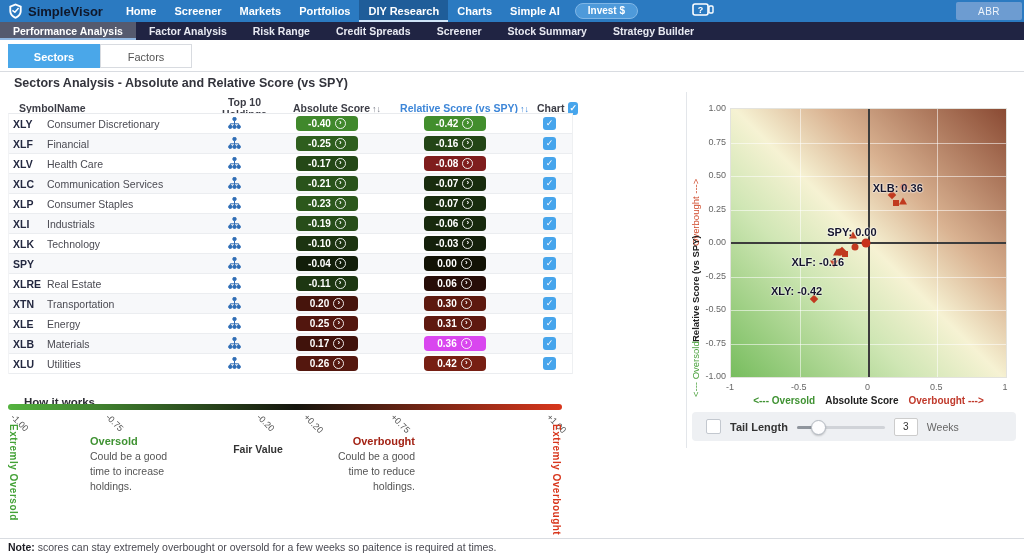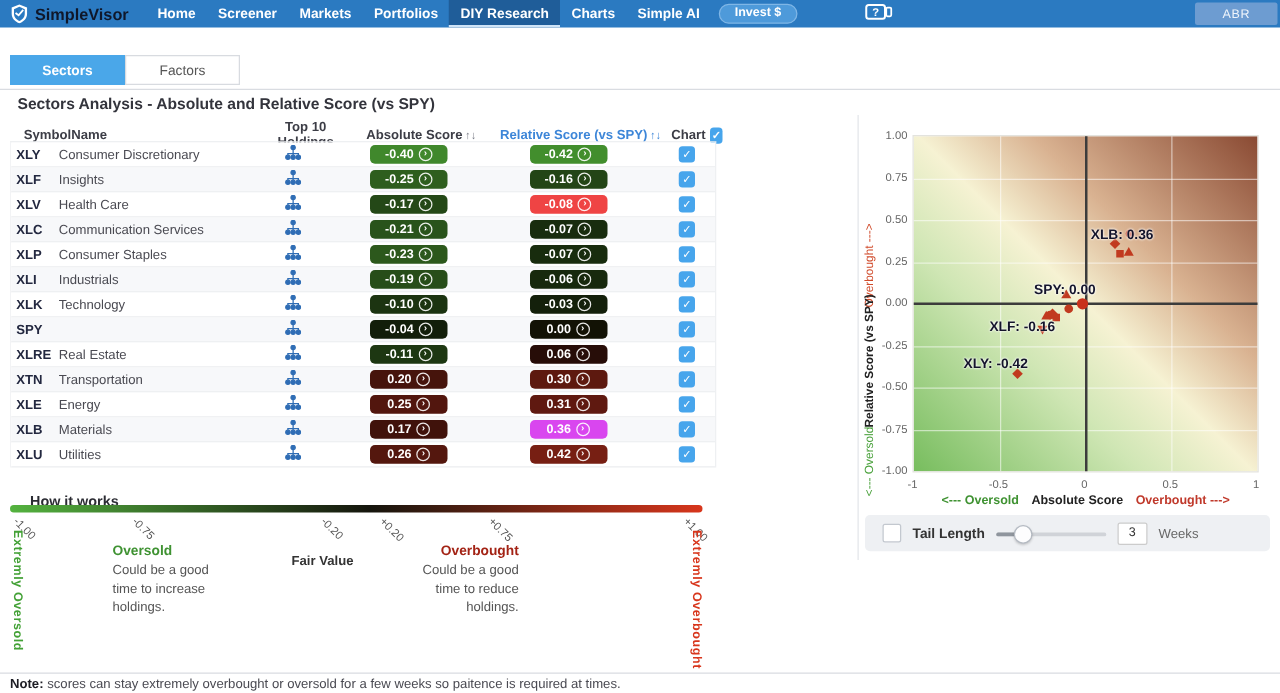--- a/index.html
+++ b/index.html
@@ -133,20 +133,29 @@
     <div class="help">
       <svg width="24" height="16" viewBox="0 0 24 16">
         <rect x="1" y="1" width="15" height="11" rx="2" fill="none" stroke="#fff" stroke-width="1.6"></rect>
         <rect x="17" y="3" width="4" height="7" rx="1" fill="none" stroke="#fff" stroke-width="1.4"></rect>
         <text x="8.5" y="10" text-anchor="middle" font-size="9" font-weight="bold" fill="#fff">?</text>
       </svg>
     </div>
     <button class="abr">ABR</button>
   </header>
 
+  <nav class="subnav">
+      <div class="sn-item active">Performance Analysis</div>
+      <div class="sn-item">Factor Analysis</div>
+      <div class="sn-item">Risk Range</div>
+      <div class="sn-item">Credit Spreads</div>
+      <div class="sn-item">Screener</div>
+      <div class="sn-item">Stock Summary</div>
+      <div class="sn-item">Strategy Builder</div>
+    </nav>
 
   <div class="tabs">
     <div class="tab active">Sectors</div>
     <div class="tab">Factors</div>
   </div>
   <div class="hr hr1"></div>
 
   <h2 class="title">Sectors Analysis - Absolute and Relative Score (vs SPY)</h2>
 
   <div class="thead grid">
@@ -184,21 +193,21 @@
             <span>-0.42</span>
             <div class="bico">›</div>
           </div>
         </div>
         <div class="ckcell">
           <div class="cbx">✓</div>
         </div>
       </div>
       <div class="trow grid alt">
         <div class="sym">XLF</div>
-        <div class="nm">Insights</div>
+        <div class="nm">Financial</div>
         <div class="hold"><div style="display: inline-block;"><svg width="13" height="12" viewBox="0 0 13 12">
               <g fill="#2f6db5" stroke="#2f6db5">
                 <circle cx="6.5" cy="2" r="1.7"></circle>
                 <circle cx="2.3" cy="9.8" r="1.7"></circle>
                 <circle cx="6.5" cy="9.8" r="1.7"></circle>
                 <circle cx="10.7" cy="9.8" r="1.7"></circle>
                 <path d="M6.5 3.8 V6 M2.3 8 V6.8 H10.7 V8 M6.5 6 V8" fill="none" stroke-width="1"></path>
               </g>
             </svg></div></div>
         <div class="bcell">
@@ -229,21 +238,21 @@
                 <path d="M6.5 3.8 V6 M2.3 8 V6.8 H10.7 V8 M6.5 6 V8" fill="none" stroke-width="1"></path>
               </g>
             </svg></div></div>
         <div class="bcell">
           <div class="badge" style="background: rgb(36, 72, 23);">
             <span>-0.17</span>
             <div class="bico">›</div>
           </div>
         </div>
         <div class="bcell">
-          <div class="badge" style="background: #ef4444;">
+          <div class="badge" style="background: #7f1d1d;">
             <span>-0.08</span>
             <div class="bico">›</div>
           </div>
         </div>
         <div class="ckcell">
           <div class="cbx">✓</div>
         </div>
       </div>
       <div class="trow grid alt">
         <div class="sym">XLC</div>

